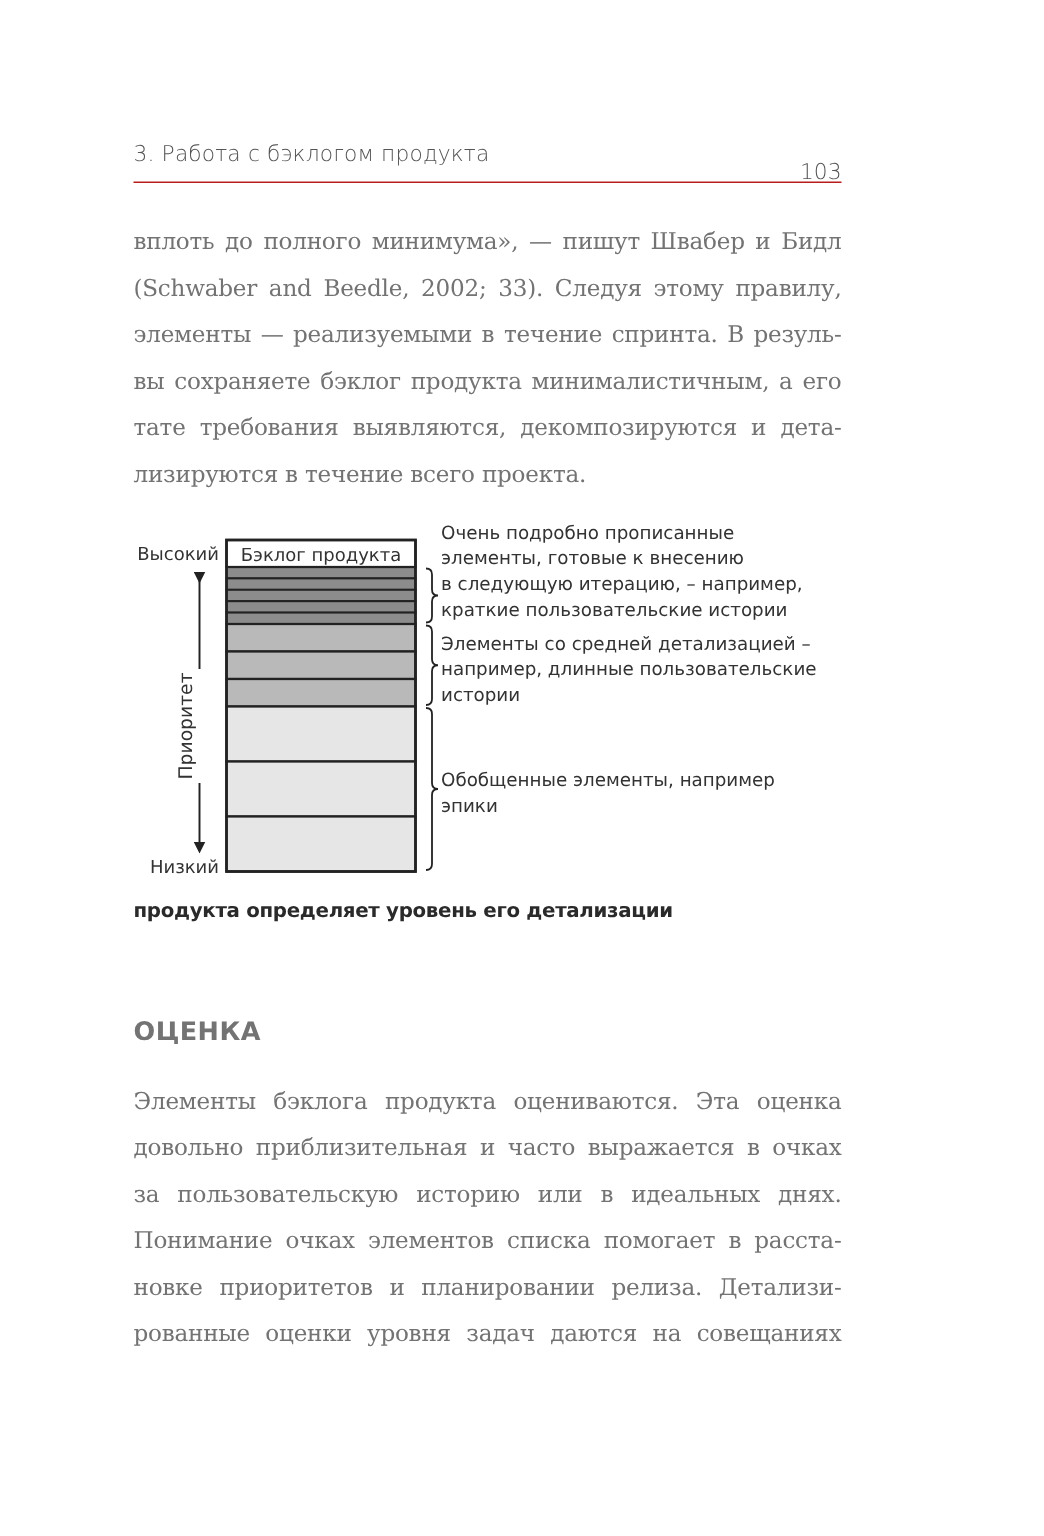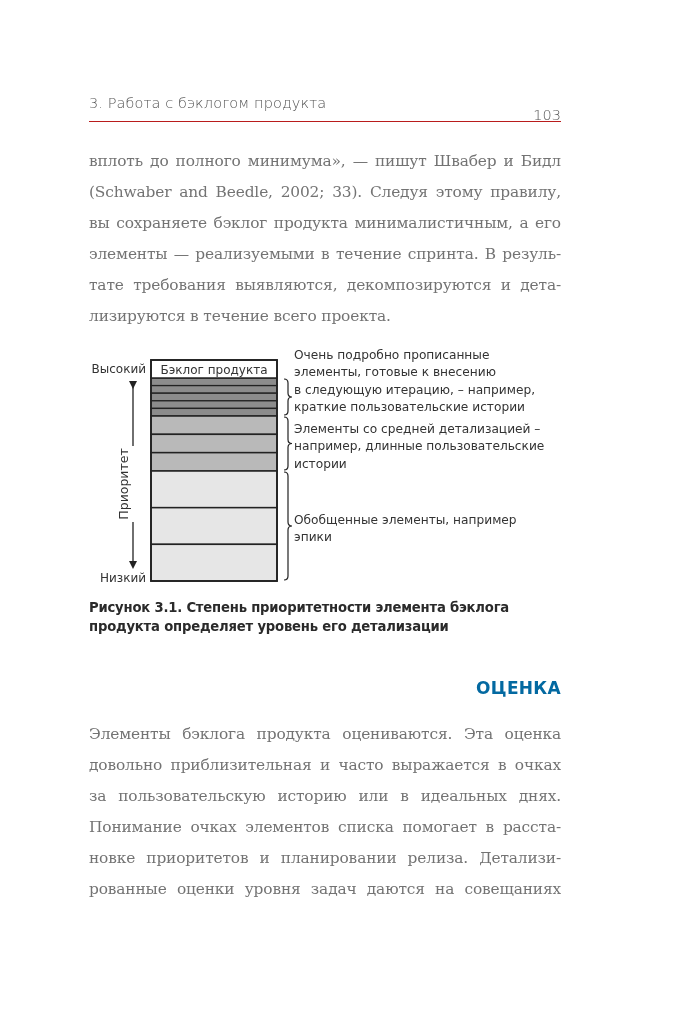--- a/index.html
+++ b/index.html
@@ -27,37 +27,37 @@
   .figure { position: absolute; left: 0; top: 0; width: 696px; height: 1024px; pointer-events: none; }
   .figure svg text { font-family: "DejaVu Sans", sans-serif; }
 
   .caption {
     position: absolute; left: 89px; top: 598px; width: 472px;
     font-family: "DejaVu Sans", sans-serif; font-size: 13.2px; line-height: 19px; font-weight: bold; color: #2a2a2a;
     letter-spacing: -0.2px;
   }
 
   .section-heading {
-    position: absolute; left: 89px; top: 678px; width: 472px; text-align: right;
-    font-family: "DejaVu Sans", sans-serif; font-size: 17px; font-weight: bold; letter-spacing: 0.3px; color: #0369a1;
+    position: absolute; left: 89px; top: 678px; width: 472px; text-align: left;
+    font-family: "DejaVu Sans", sans-serif; font-size: 17px; font-weight: bold; letter-spacing: 0.3px; color: #737373;
   }
 </style>
 </head>
 <body>
 
 <div class="running-head">
   <span class="title">3. Работа с бэклогом продукта</span>
   <span class="pageno">103</span>
 </div>
 
 <div class="body-text" id="para1">
   <span class="line">вплоть до полного минимума», — пишут Швабер и Бидл</span>
   <span class="line">(Schwaber and Beedle, 2002; 33). Следуя этому правилу,</span>
+  <span class="line">элементы — реализуемыми в течение спринта. В резуль-</span>
   <span class="line">вы сохраняете бэклог продукта минималистичным, а его</span>
-  <span class="line">элементы — реализуемыми в течение спринта. В резуль-</span>
   <span class="line">тате требования выявляются, декомпозируются и дета-</span>
   <span class="line last">лизируются в течение всего проекта.</span>
 </div>
 
 <div class="figure">
   <svg width="696" height="1024" viewBox="0 0 696 1024" xmlns="http://www.w3.org/2000/svg">
     <defs>
       <marker id="arrowhead" markerWidth="8" markerHeight="8" refX="4" refY="4" orient="auto" markerUnits="userSpaceOnUse">
         <path d="M0,0 L8,4 L0,8 Z" fill="#222"></path>
       </marker>
@@ -102,21 +102,20 @@
         <text x="294" y="433" font-size="12.2" fill="#333">Элементы со средней детализацией –</text>
         <text x="294" y="450.3" font-size="12.2" fill="#333">например, длинные пользовательские</text>
         <text x="294" y="467.6" font-size="12.2" fill="#333">истории</text>
         <text x="294" y="524" font-size="12.2" fill="#333">Обобщенные элементы, например</text>
         <text x="294" y="541.3" font-size="12.2" fill="#333">эпики</text>
       </g>
   </svg>
 </div>
 
 <div class="caption">
-  <div>Рисунок 3.1. Степень приоритетности элемента бэклога</div>
   <div>продукта определяет уровень его детализации</div>
 </div>
 
 <div class="section-heading">ОЦЕНКА</div>
 
 <div class="body-text" id="para2">
   <span class="line">Элементы бэклога продукта оцениваются. Эта оценка</span>
   <span class="line">довольно приблизительная и часто выражается в очках</span>
   <span class="line">за пользовательскую историю или в идеальных днях.</span>
   <span class="line">Понимание очках элементов списка помогает в расста-</span>

